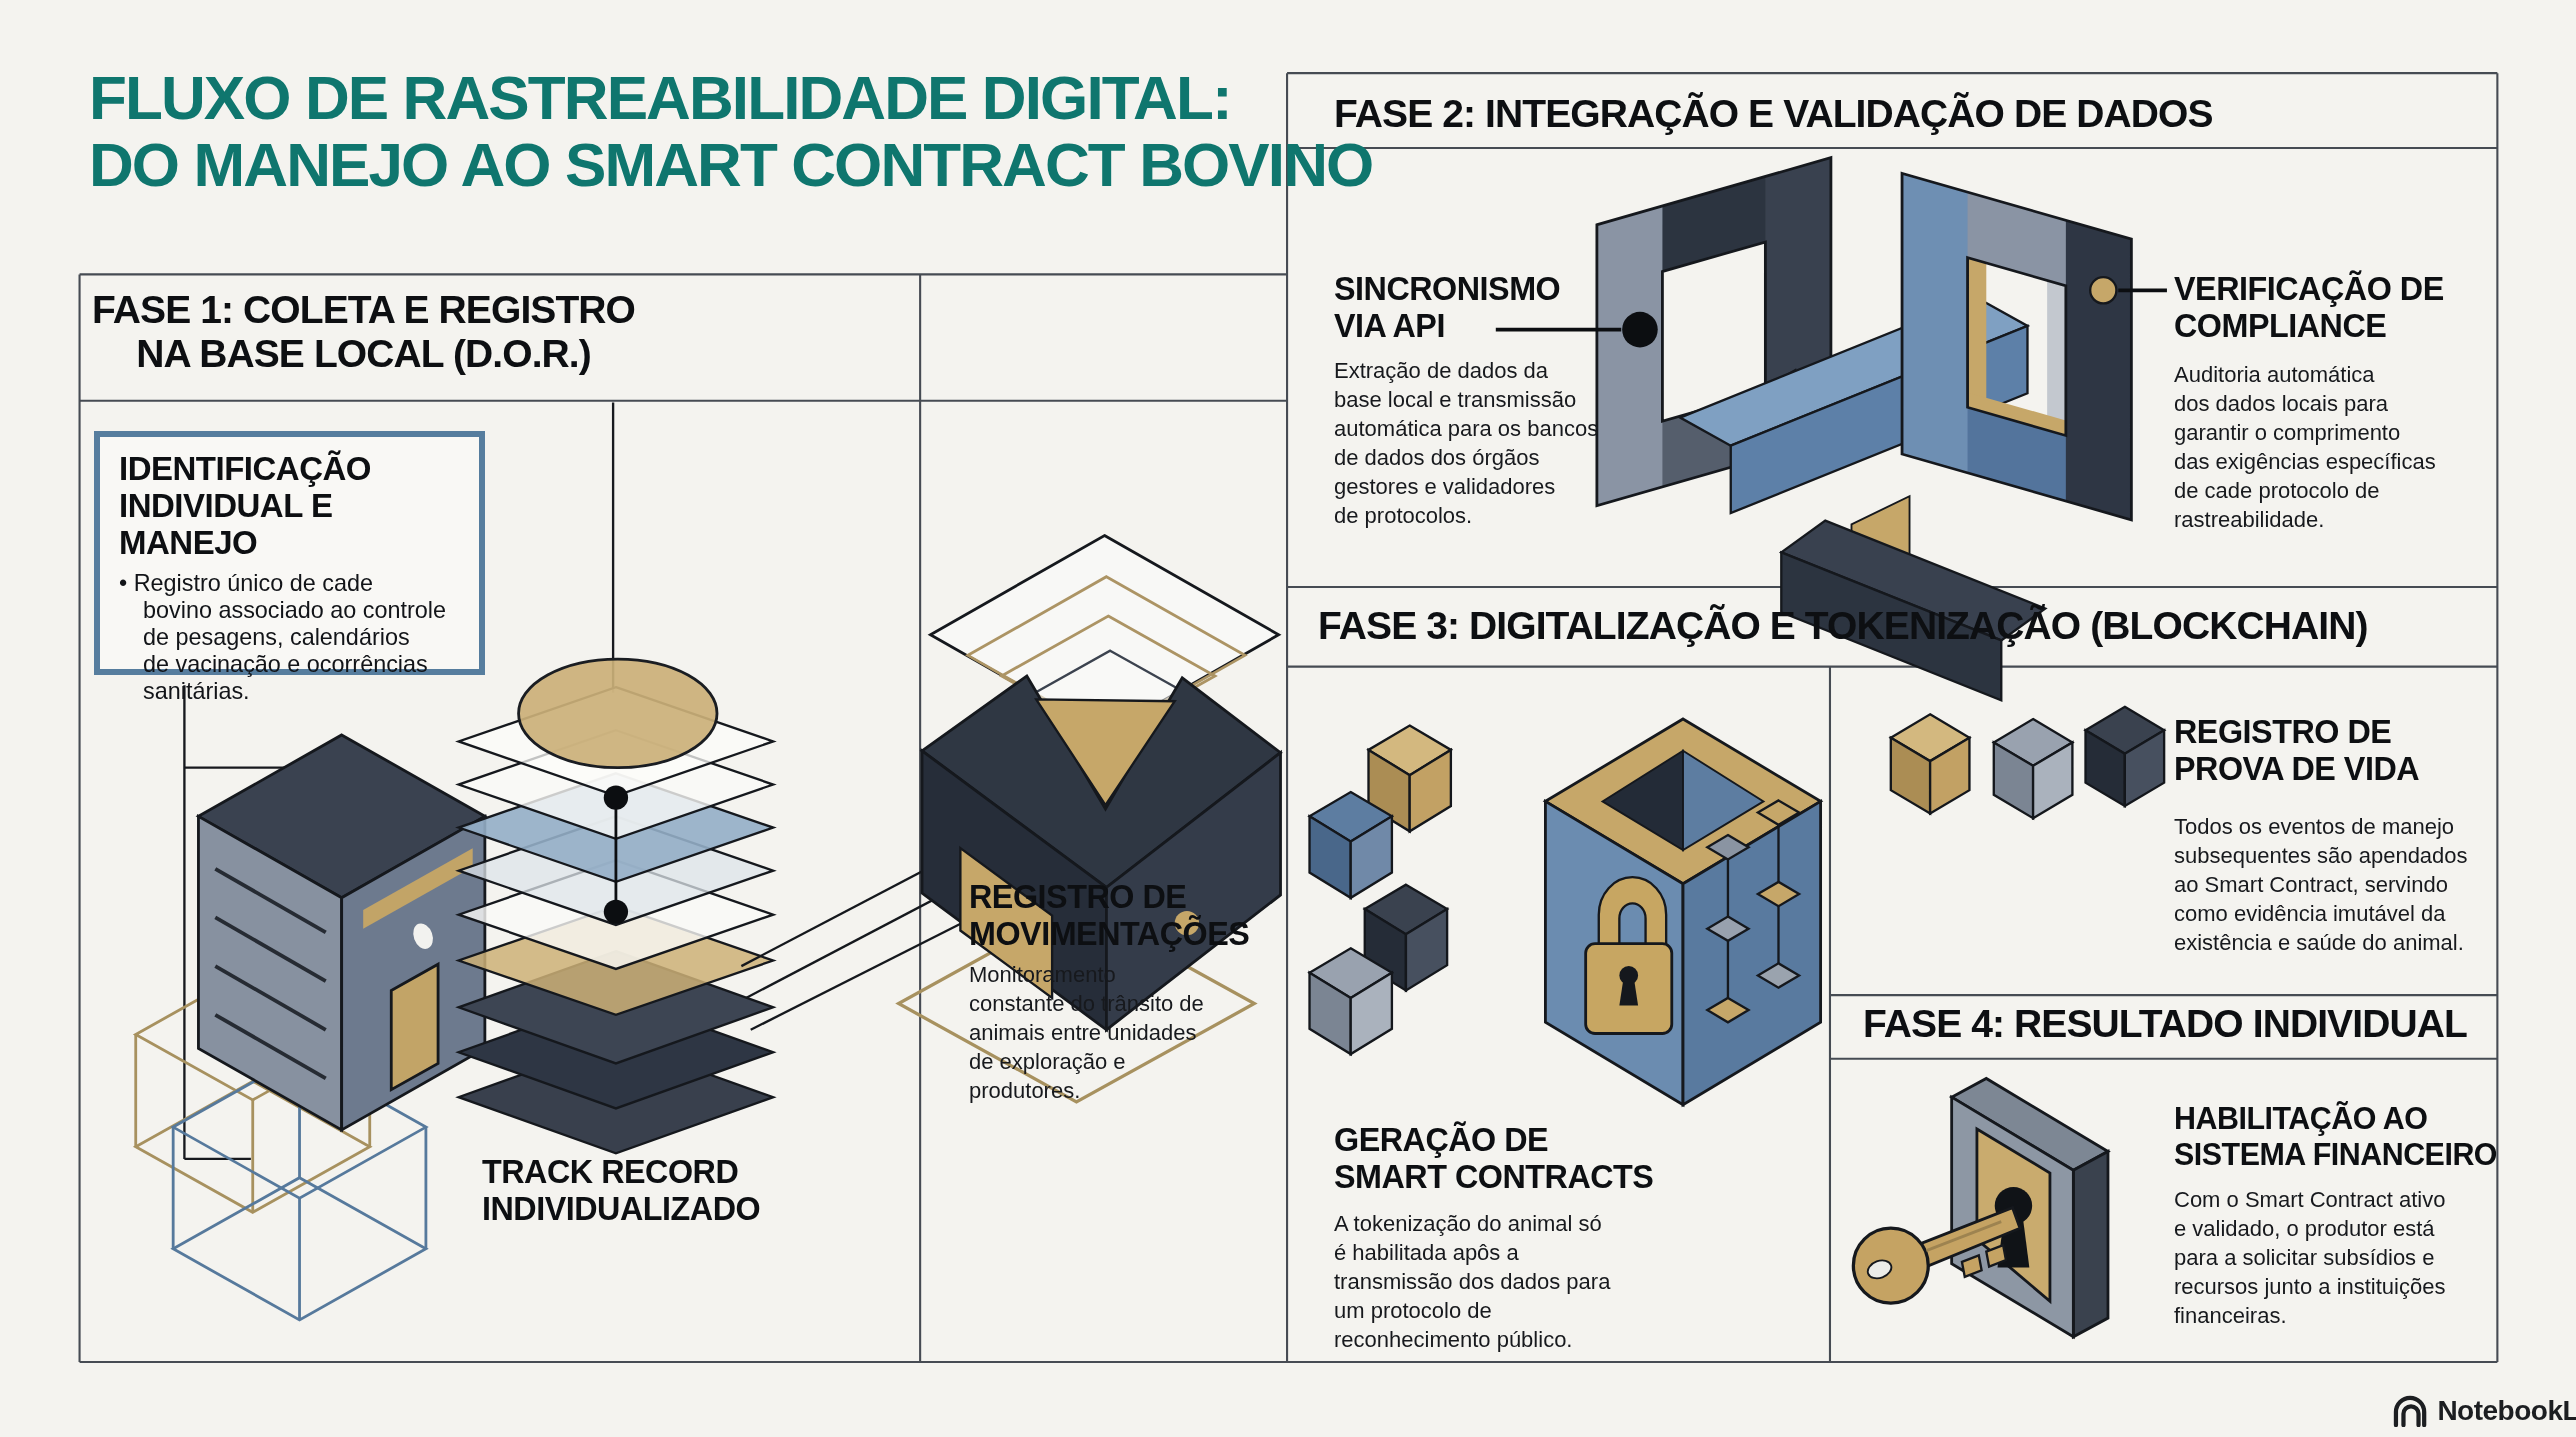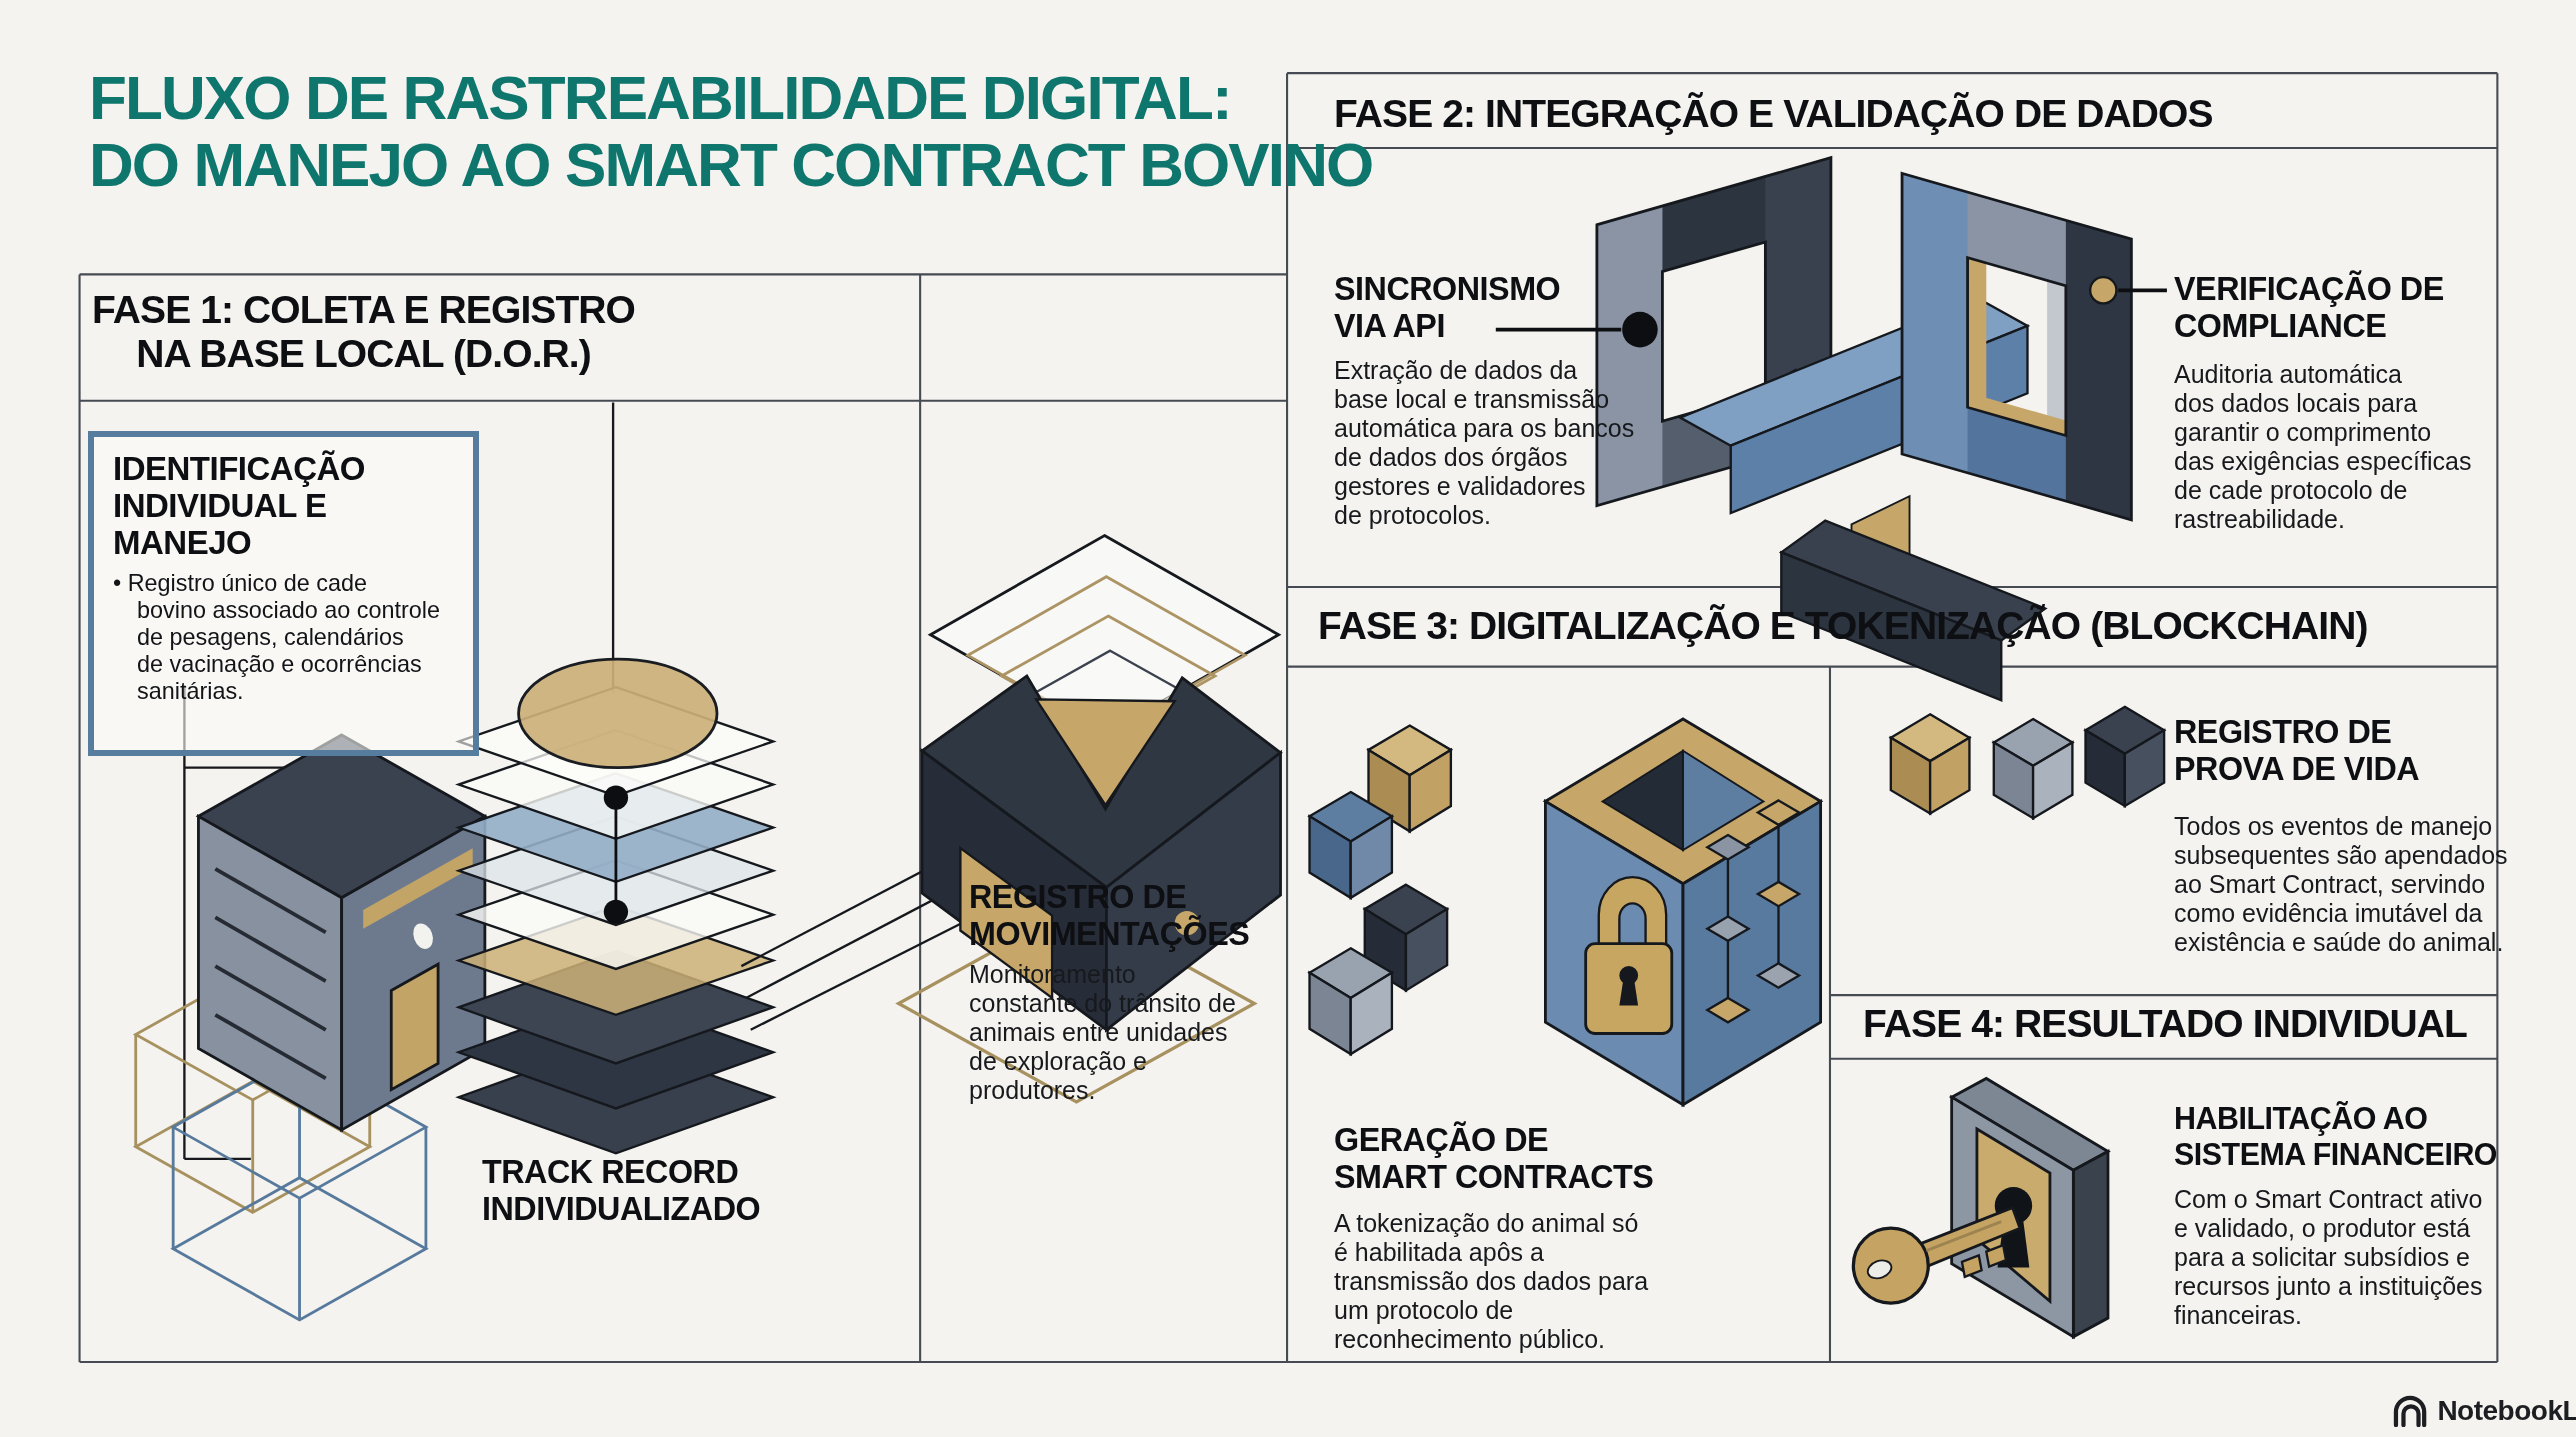--- a/index.html
+++ b/index.html
@@ -5,22 +5,22 @@
   html,body{margin:0;padding:0;background:#e8e7e3;}
   #stage{position:relative;width:2576px;height:1438px;background:#f4f3ef;overflow:hidden;
          font-family:"Liberation Sans",sans-serif;color:#121418;}
   #art{position:absolute;left:0;top:0;width:2576px;height:1438px;}
   .txt{position:absolute;white-space:pre-line;}
   .title{font-size:62px;line-height:67px;font-weight:bold;letter-spacing:-1.9px;color:#0f766e;}
   .phase-h{font-size:39px;line-height:44px;font-weight:bold;letter-spacing:-0.9px;color:#0d0f12;text-align:center;}
   .sub-h{font-size:34px;line-height:37px;font-weight:bold;letter-spacing:-0.5px;color:#0d0f12;
          transform:scaleX(0.95);transform-origin:left top;}
   .sub-h.small{font-size:32px;line-height:36px;}
-  .body{font-size:25px;line-height:29px;color:#17191d;}
-  .callout-box{position:absolute;left:88px;top:431px;width:391px;height:325px;
+  .body{font-size:22px;line-height:29px;color:#17191d;}
+  .callout-box{position:absolute;left:94px;top:431px;width:391px;height:244px;
                border:6.6px solid #567d9e;background:rgba(251,251,249,0.6);box-sizing:border-box;
                padding:13px 19px 0 19px;}
   .callout-box .sub-h{font-size:33px;line-height:37px;transform:none;}
   .bullet{font-size:23.4px;line-height:27px;margin-top:9.4px;padding-left:24px;text-indent:-24px;}
   .brand{position:absolute;left:2393px;top:1395px;display:flex;align-items:center;gap:8.4px;}
   .brand span{font-size:28px;font-weight:bold;letter-spacing:-0.5px;color:#1c1e21;}
 </style>
 </head>
 <body>
 

